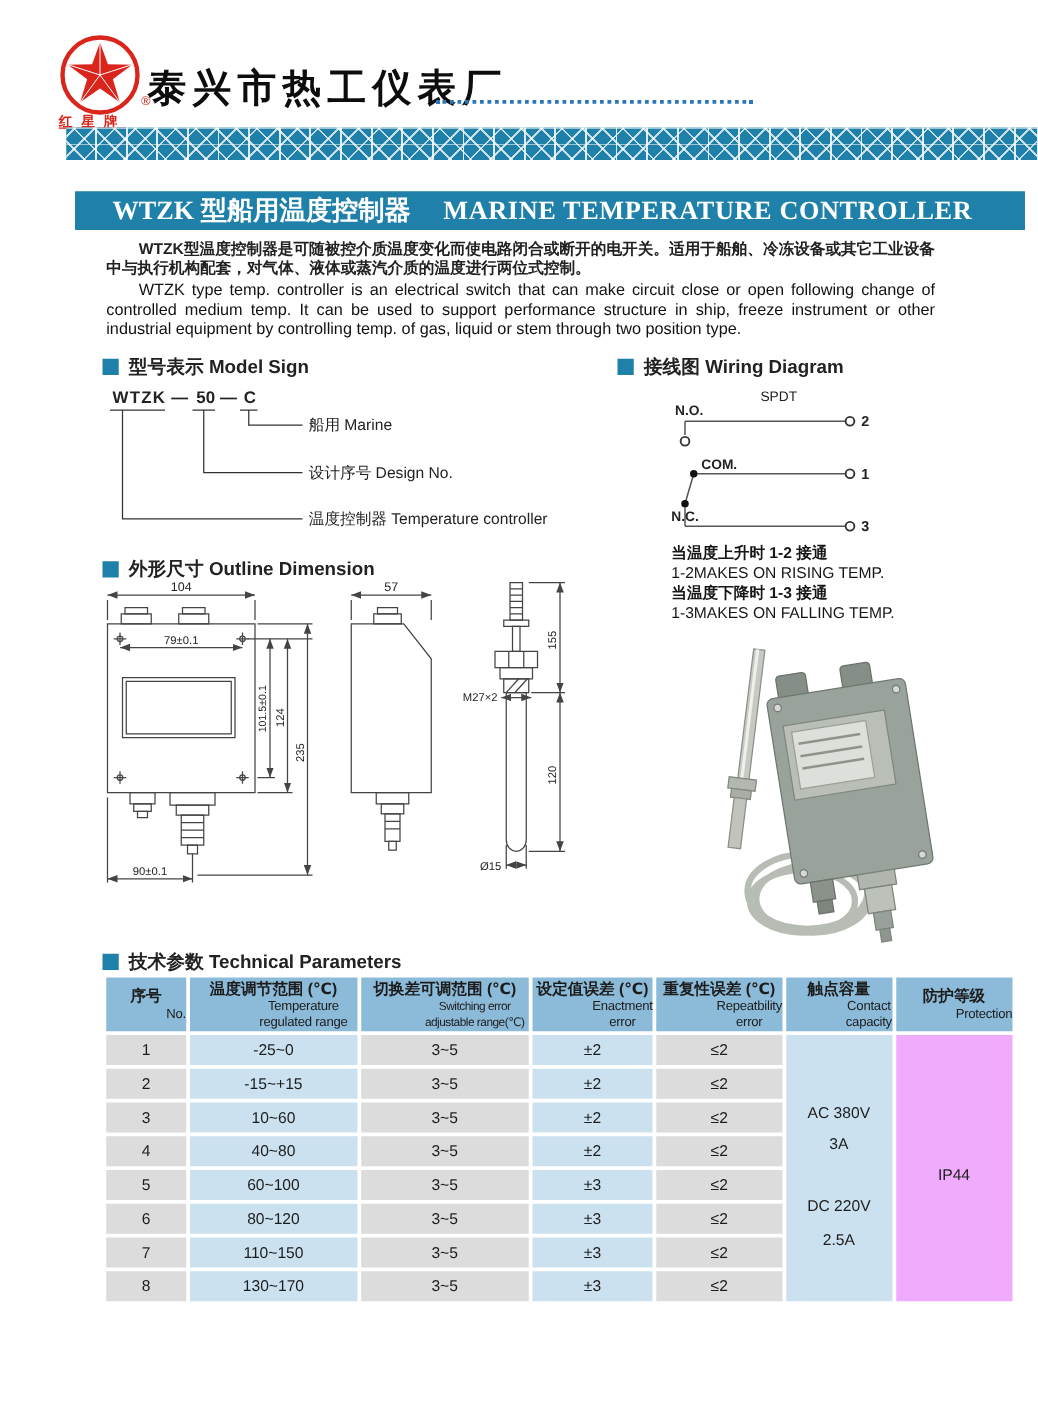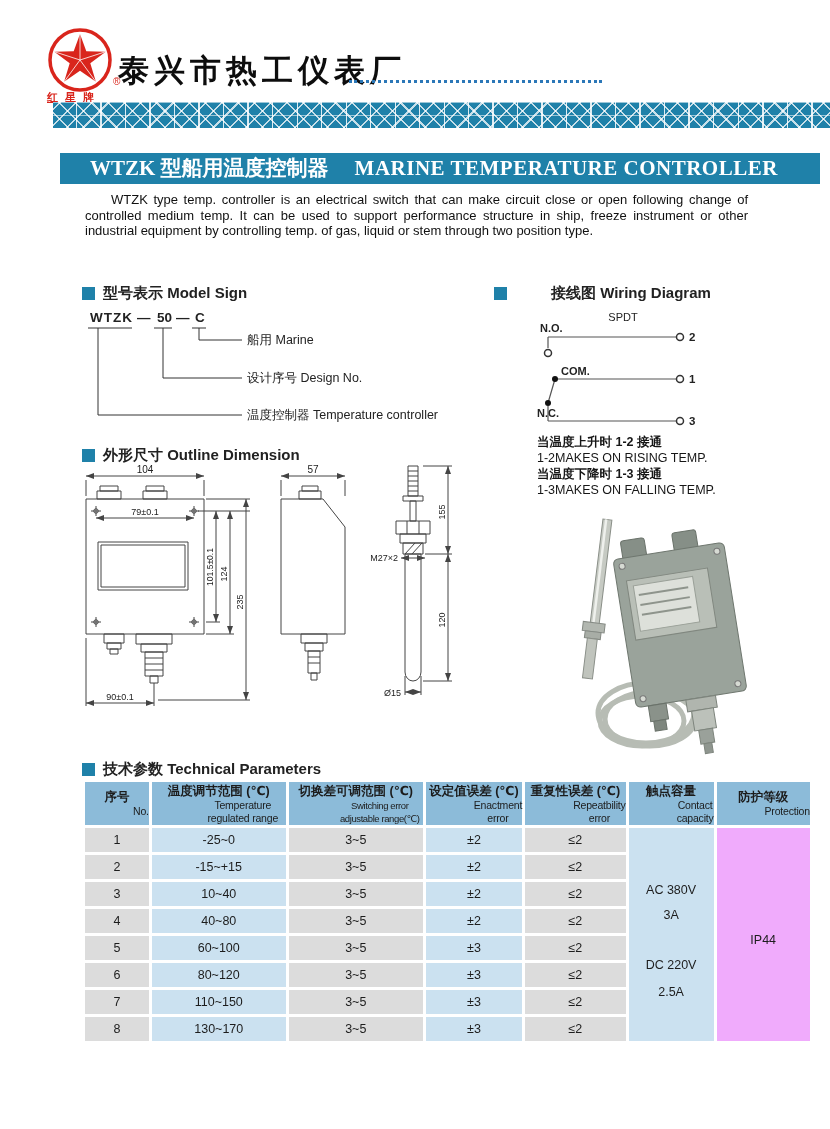--- a/index.html
+++ b/index.html
@@ -83,20 +83,21 @@
   <div class="reg-mark">®</div>
   <div class="company">泰兴市热工仪表厂</div>
   <div class="dotline"></div>
   <div class="band"></div>
 
   <div class="title-bar">
     <span class="cn">WTZK 型船用温度控制器</span><span class="en">MARINE TEMPERATURE CONTROLLER</span>
   </div>
 
   <div class="intro">
+    <p class="cn">WTZK型温度控制器是可随被控介质温度变化而使电路闭合或断开的电开关。适用于船舶、冷冻设备或其它工业设备中与执行机构配套，对气体、液体或蒸汽介质的温度进行两位式控制。</p>
     <p class="en">WTZK type temp. controller is an electrical switch that can make circuit close or open following change of controlled medium temp. It can be used to support performance structure in ship, freeze instrument or other industrial equipment by controlling temp. of gas, liquid or stem through two position type.</p>
   </div>
 
   <div class="sec-head" style="left:82px;top:284px;">
     <span class="sq"></span>
     <span>型号表示 Model Sign</span>
   </div>
   <svg class="model-svg lineart" width="400" height="126" viewBox="0 0 400 126">
     <g stroke="#333" stroke-width="1" fill="none">
       <line x1="2" y1="22" x2="46" y2="22"></line>
@@ -109,21 +110,21 @@
     <text x="4" y="16" font-size="13.5" font-weight="600" letter-spacing="1">WTZK</text>
     <text x="51" y="16" font-size="13.5" font-weight="600">—</text>
     <text x="71" y="16" font-size="13.5" font-weight="600">50</text>
     <text x="90" y="16" font-size="13.5" font-weight="600">—</text>
     <text x="109" y="16" font-size="13.5" font-weight="600">C</text>
     <text x="161" y="38" font-size="12.5">船用 Marine</text>
     <text x="161" y="76" font-size="12.5">设计序号 Design No.</text>
     <text x="161" y="113" font-size="12.5">温度控制器 Temperature controller</text>
   </svg>
 
-  <div class="sec-head" style="left:494px;top:284px;gap:36px;">
+  <div class="sec-head" style="left:494px;top:284px;">
     <span class="sq"></span>
     <span>接线图 Wiring Diagram</span>
   </div>
   <svg class="wiring-svg lineart" width="190" height="122" viewBox="0 0 190 122">
     <g stroke="#555" stroke-width="1.2" fill="none">
       <line x1="20" y1="29" x2="148" y2="29"></line>
       <line x1="20" y1="29" x2="20" y2="40"></line>
       <line x1="27" y1="71" x2="148" y2="71"></line>
       <line x1="27" y1="71" x2="20" y2="95"></line>
       <line x1="20" y1="98" x2="20" y2="113"></line>
@@ -363,21 +364,21 @@
     </tr>
     <tr>
       <td class="g">2</td>
       <td class="b">-15~+15</td>
       <td class="g">3~5</td>
       <td class="b">±2</td>
       <td class="g">≤2</td>
     </tr>
     <tr>
       <td class="g">3</td>
-      <td class="b">10~40</td>
+      <td class="b">10~60</td>
       <td class="g">3~5</td>
       <td class="b">±2</td>
       <td class="g">≤2</td>
     </tr>
     <tr>
       <td class="g">4</td>
       <td class="b">40~80</td>
       <td class="g">3~5</td>
       <td class="b">±2</td>
       <td class="g">≤2</td>

